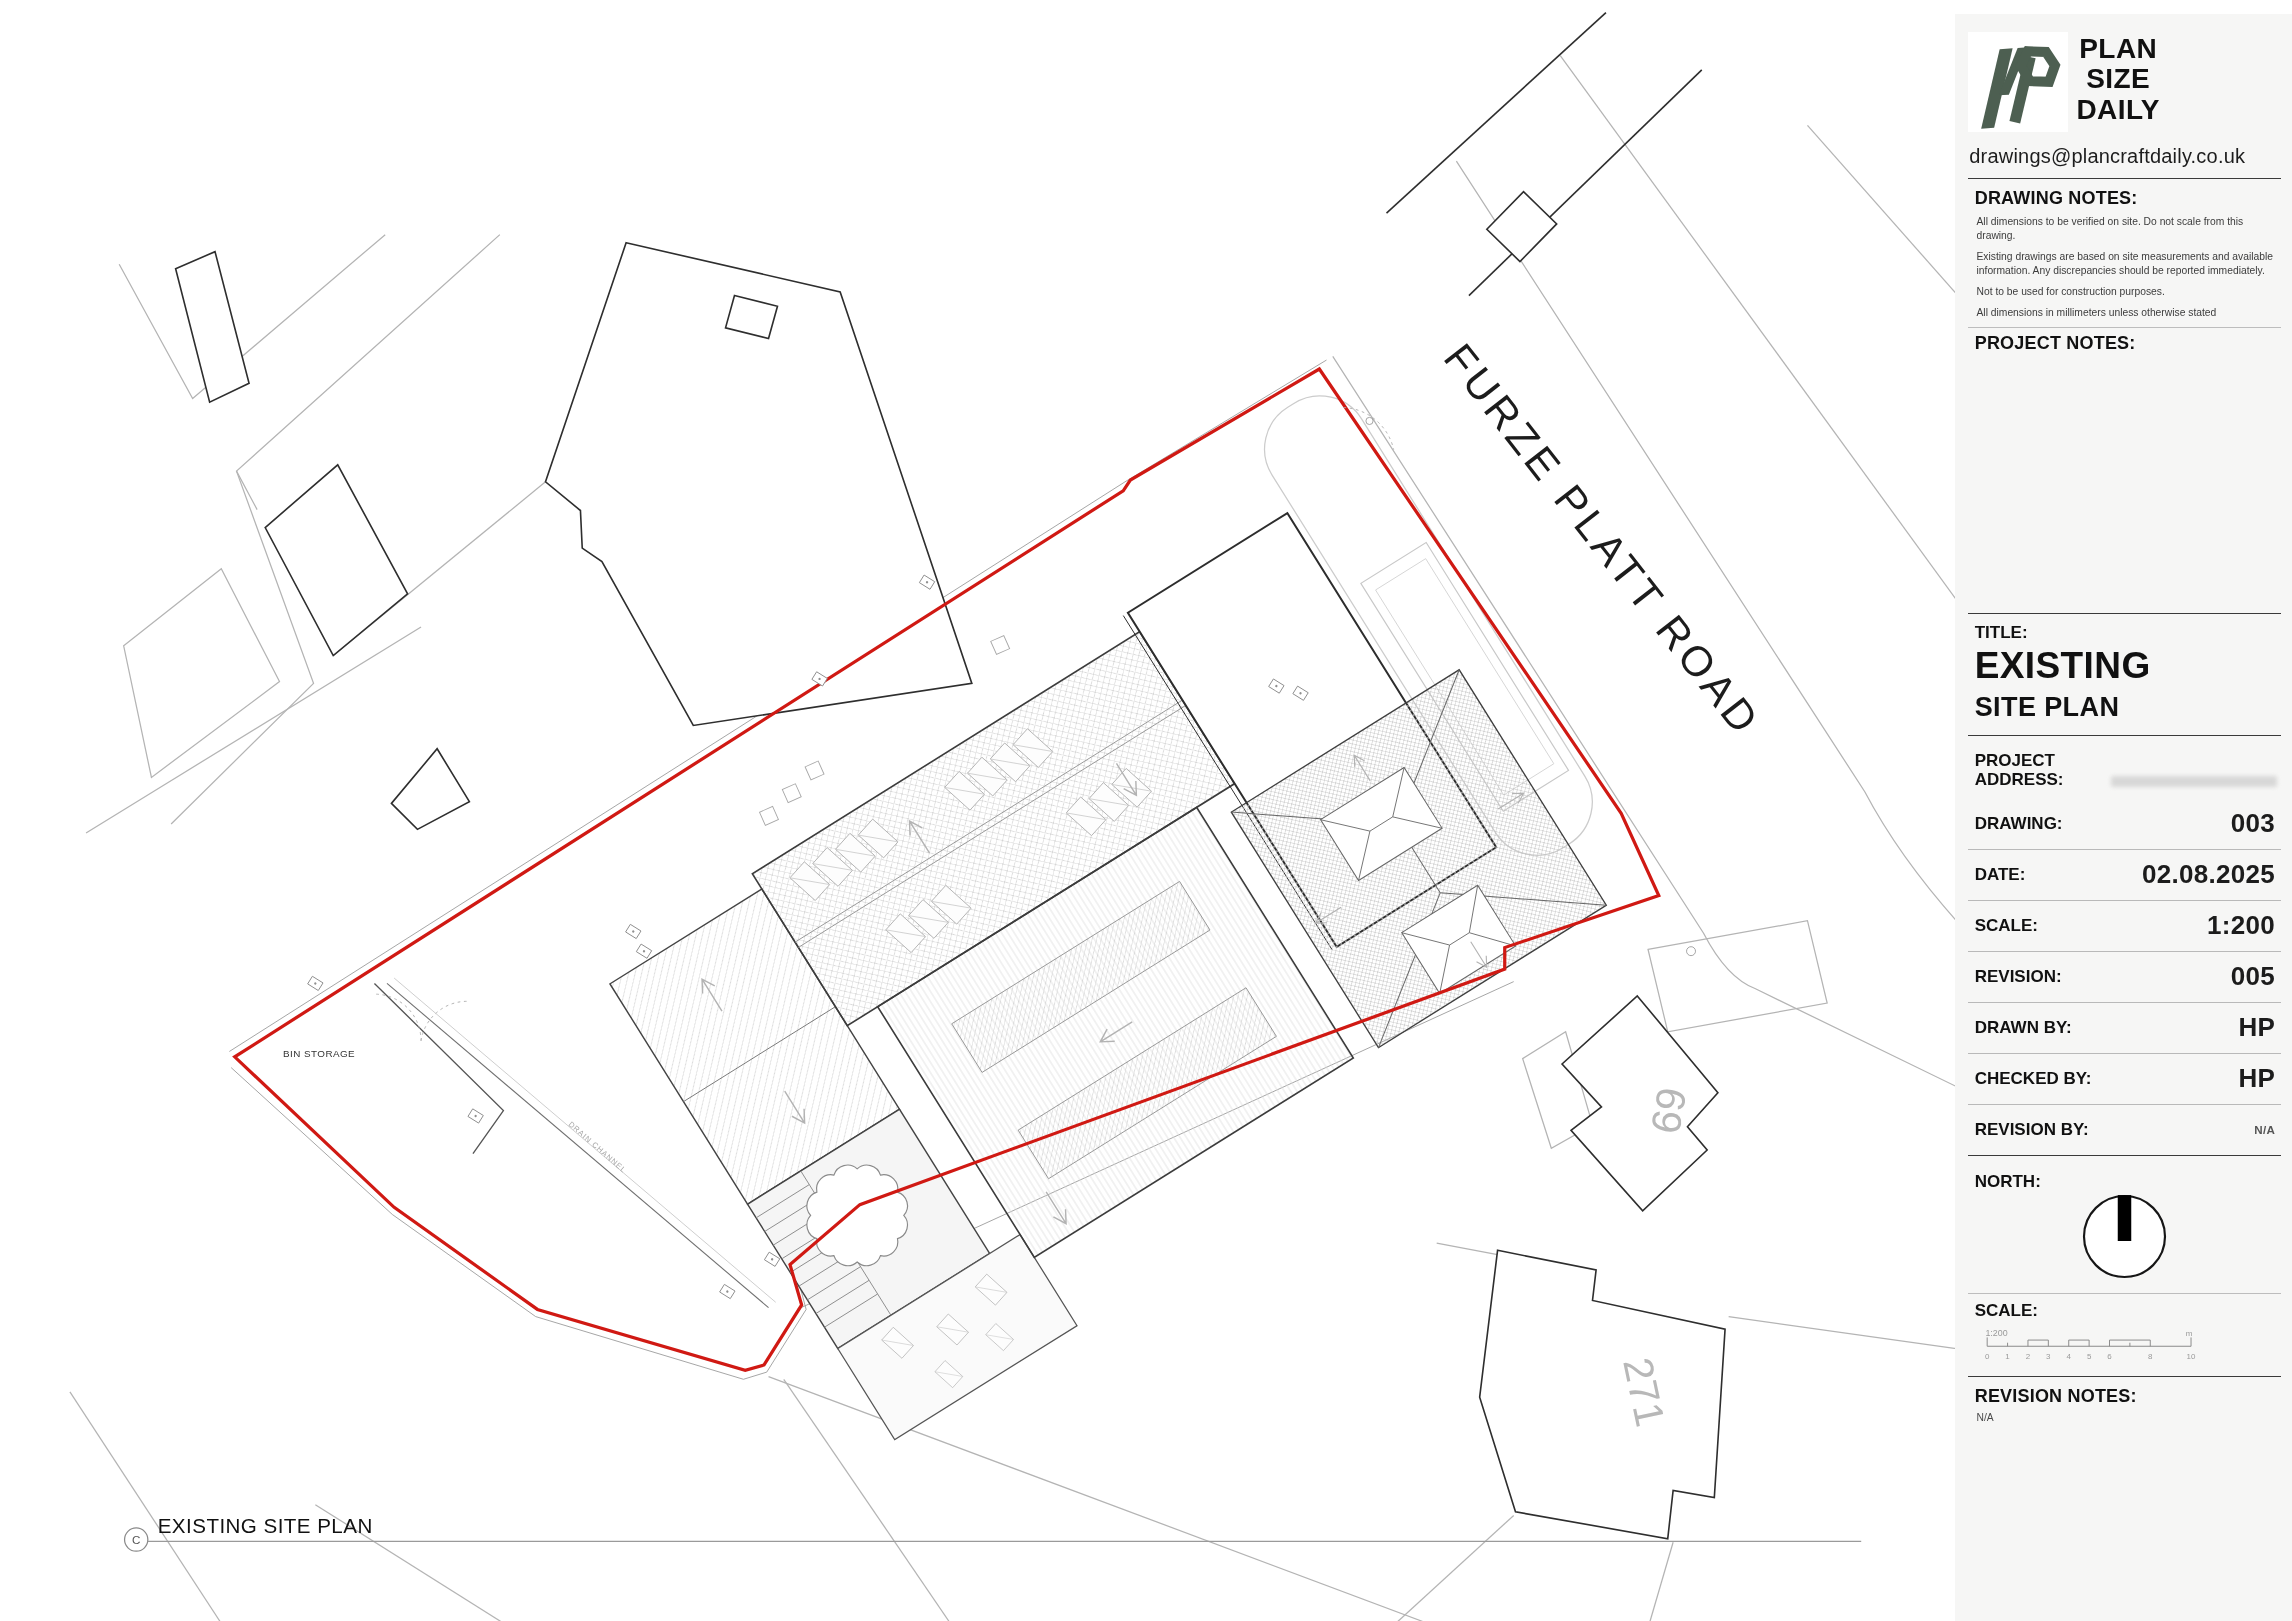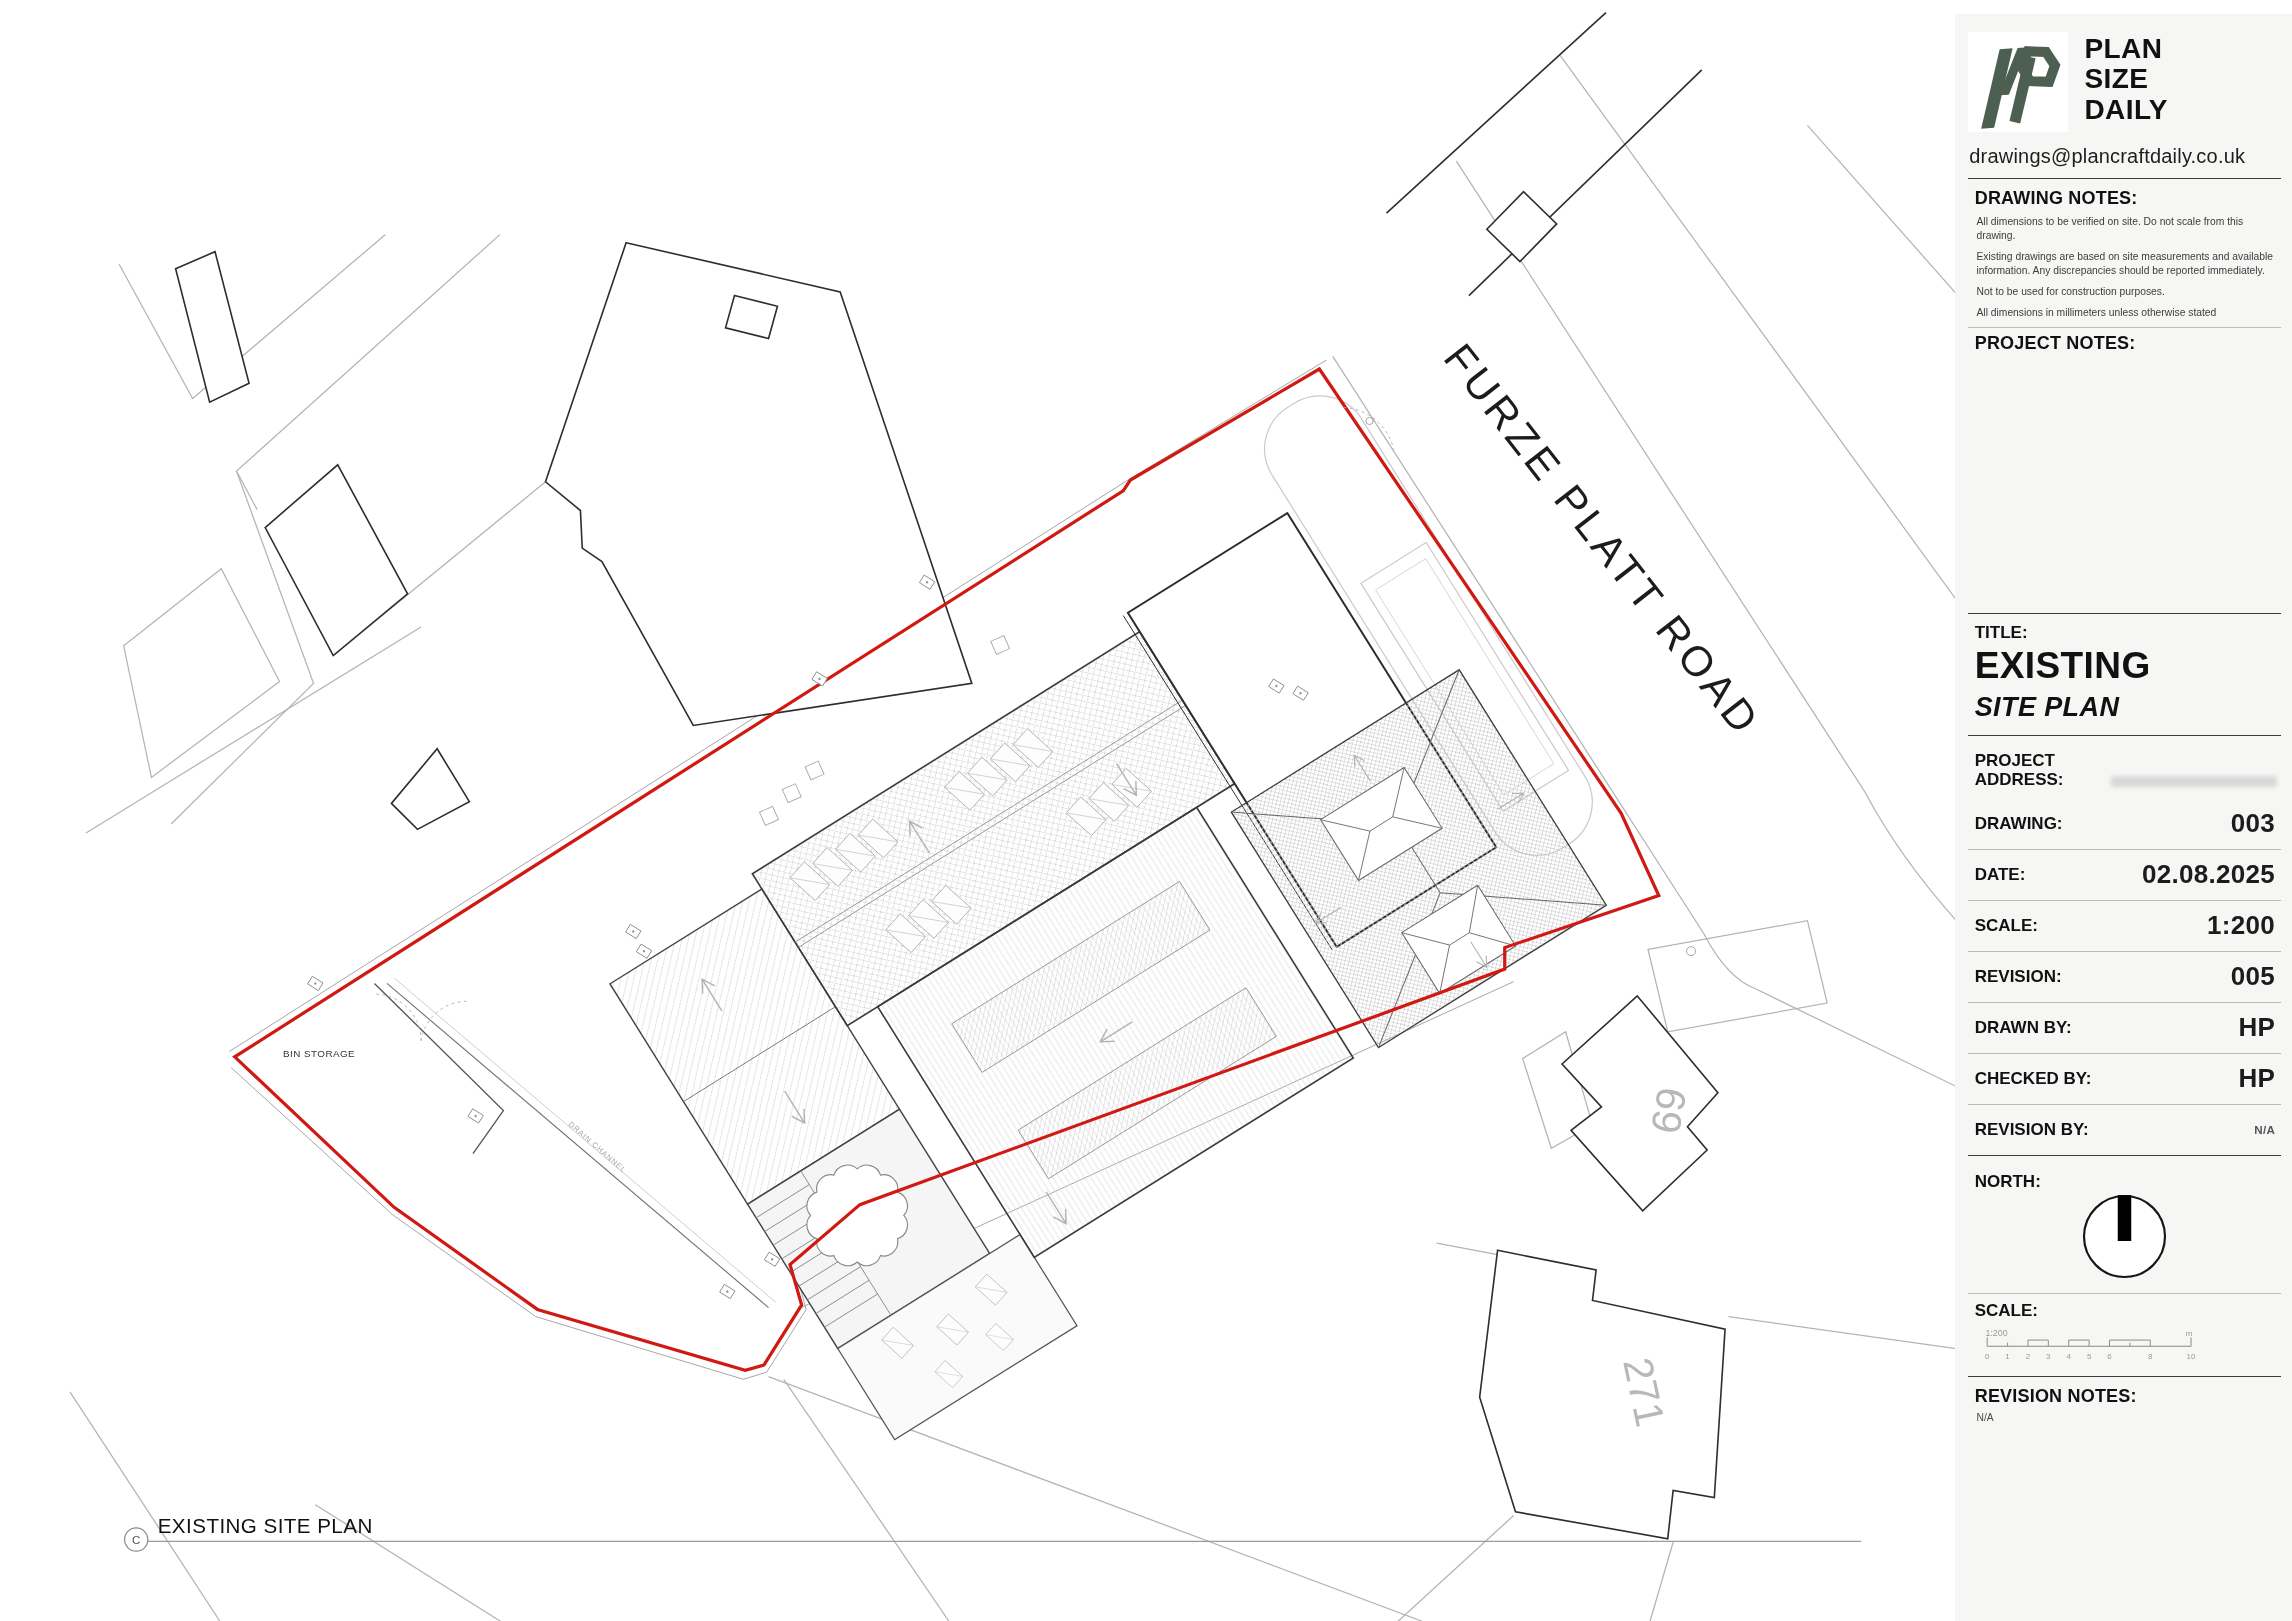--- a/index.html
+++ b/index.html
@@ -2,32 +2,32 @@
 <html style="font-size:14.3px"><head>
 <meta charset="utf-8">
 <style>
   html,body{margin:0;padding:0;background:#ffffff;}
   .page{position:relative;width:2293px;height:1622px;background:#fff;overflow:hidden;
         font-family:"Liberation Sans", sans-serif;color:#111;}
   .plan-wrap{position:absolute;left:0;top:0;width:1958px;height:1622px;}
   
   .sidebar{position:absolute;left:1955px;top:14.3px;width:338px;height:1608px;
            background:#f6f6f5;box-sizing:border-box;padding:18px 12.5px 0 12.5px;}
-  .brand{display:flex;align-items:flex-start;gap:17px;}
+  .brand{display:flex;align-items:flex-start;gap:9px;text-align:center;}
   .brand-logo{width:100px;height:100px;background:#fff;flex:0 0 auto;}
   .brand-name{font-weight:bold;font-size:28px;line-height:1.08;letter-spacing:0.4px;padding-top:1.8px;}
   .email{font-size:20px;color:#1d1d1d;margin:12.5px 0 10.7px 1.8px;letter-spacing:0.2px;}
   .hr-dark{height:0;border-top:1.8px solid #3a3a3a;margin:0 0 9px 0;}
   .hr-light{height:0;border-top:0.9px solid #bdbdbd;}
   .sec-h{font-weight:bold;font-size:18px;margin:5.4px 0 5.4px 7.2px;letter-spacing:0.2px;}
   .note{font-size:10.3px;color:#3c3c3c;line-height:1.35;margin:0 5.4px 7.2px 9px;}
   .proj-notes-space{height:253px;}
   .title-label{font-weight:bold;font-size:17px;margin:9px 0 1.8px 7.2px;}
   .title-big{font-weight:bold;font-size:37px;margin:1.8px 0 0 7.2px;letter-spacing:0.4px;}
-  .title-sub{font-weight:bold;font-size:27px;margin:5.4px 0 12.5px 7.2px;letter-spacing:0.4px;font-style:italic;}
+  .title-sub{font-weight:bold;font-size:27px;margin:5.4px 0 12.5px 7.2px;letter-spacing:0.4px;}
   .addr-row{display:flex;align-items:flex-end;justify-content:space-between;padding:5.4px 3.6px 9px 7.2px;}
   .addr-label{font-weight:bold;font-size:17px;line-height:1.15;width:116px;}
   .redacted-bar{width:166px;height:11.6px;background:#c4c4c4;filter:blur(2.2px);opacity:.6;
                 border-radius:1.8px;margin-bottom:2.7px;}
   .frow{display:flex;align-items:center;justify-content:space-between;height:50px;
         padding:0 5.4px 0 7.2px;border-top:0.9px solid #b9b9b9;}
   .frow:first-of-type{border-top:none;gap:20px;}
   .frow .fl{font-weight:bold;font-size:17px;}
   .frow .fv{font-size:26px;font-weight:700;color:#1c1c1c;letter-spacing:0.3px;}
   .frow .fv.small{font-size:11.6px;color:#555;}

